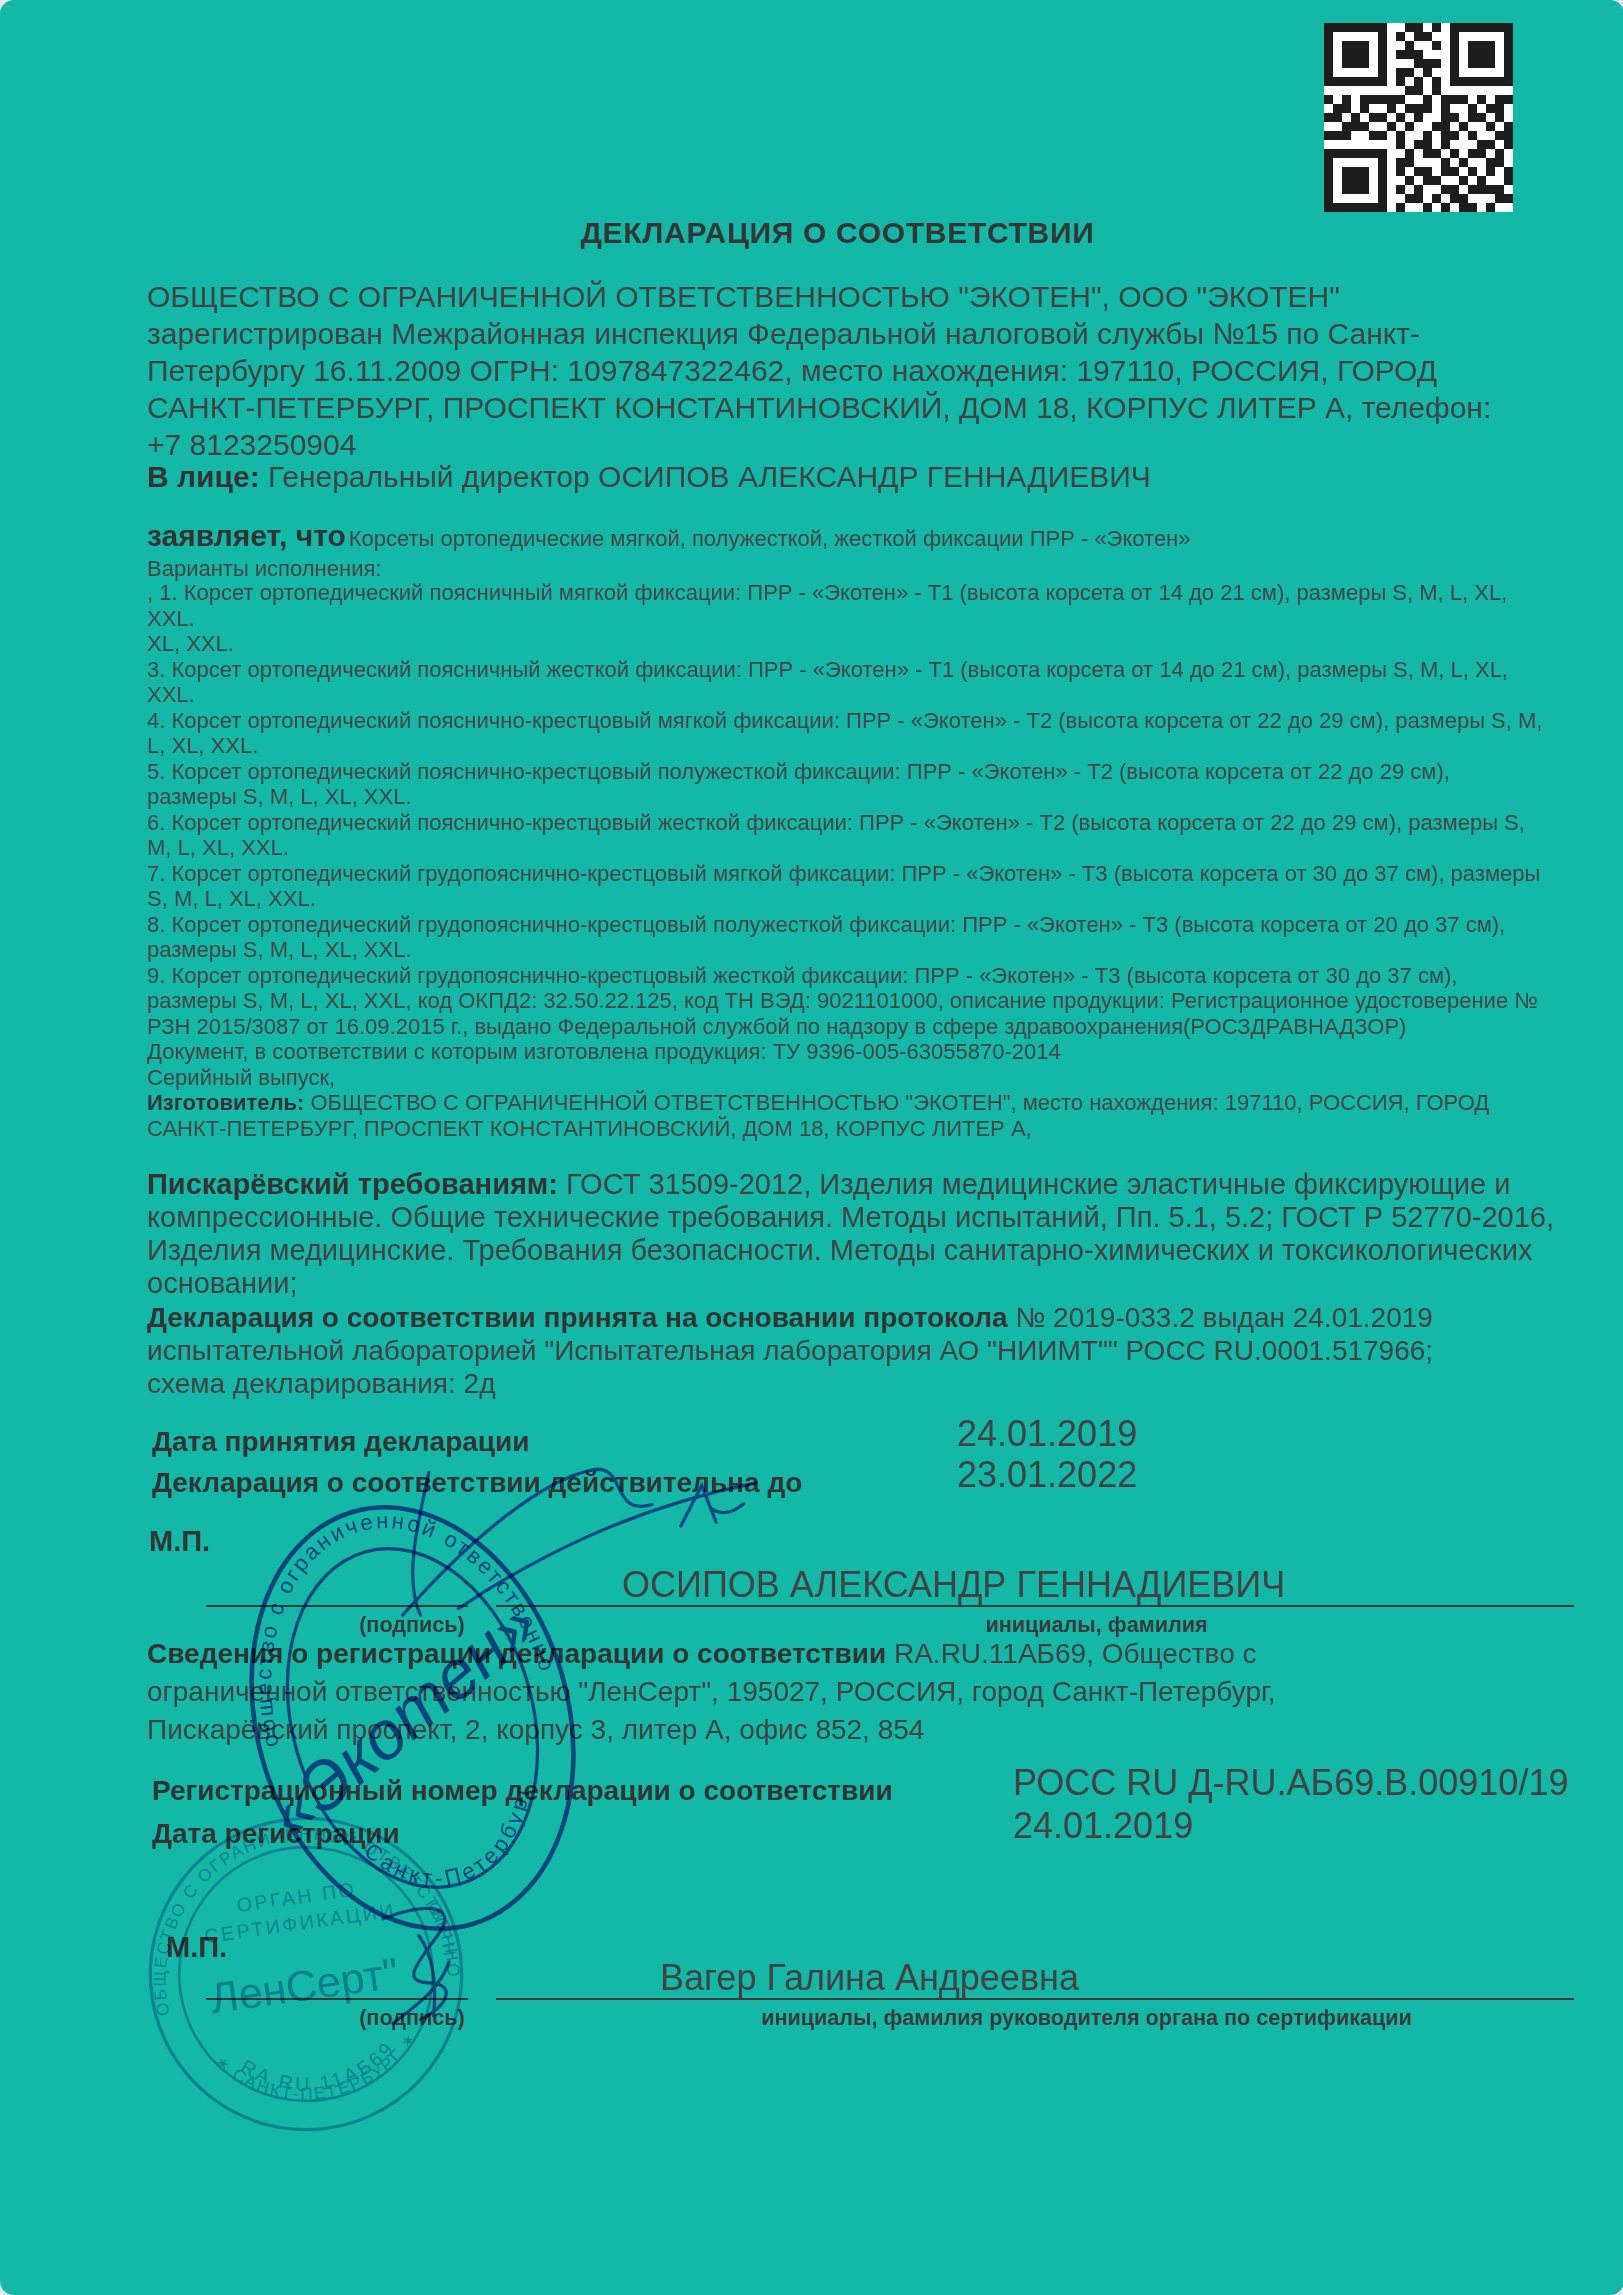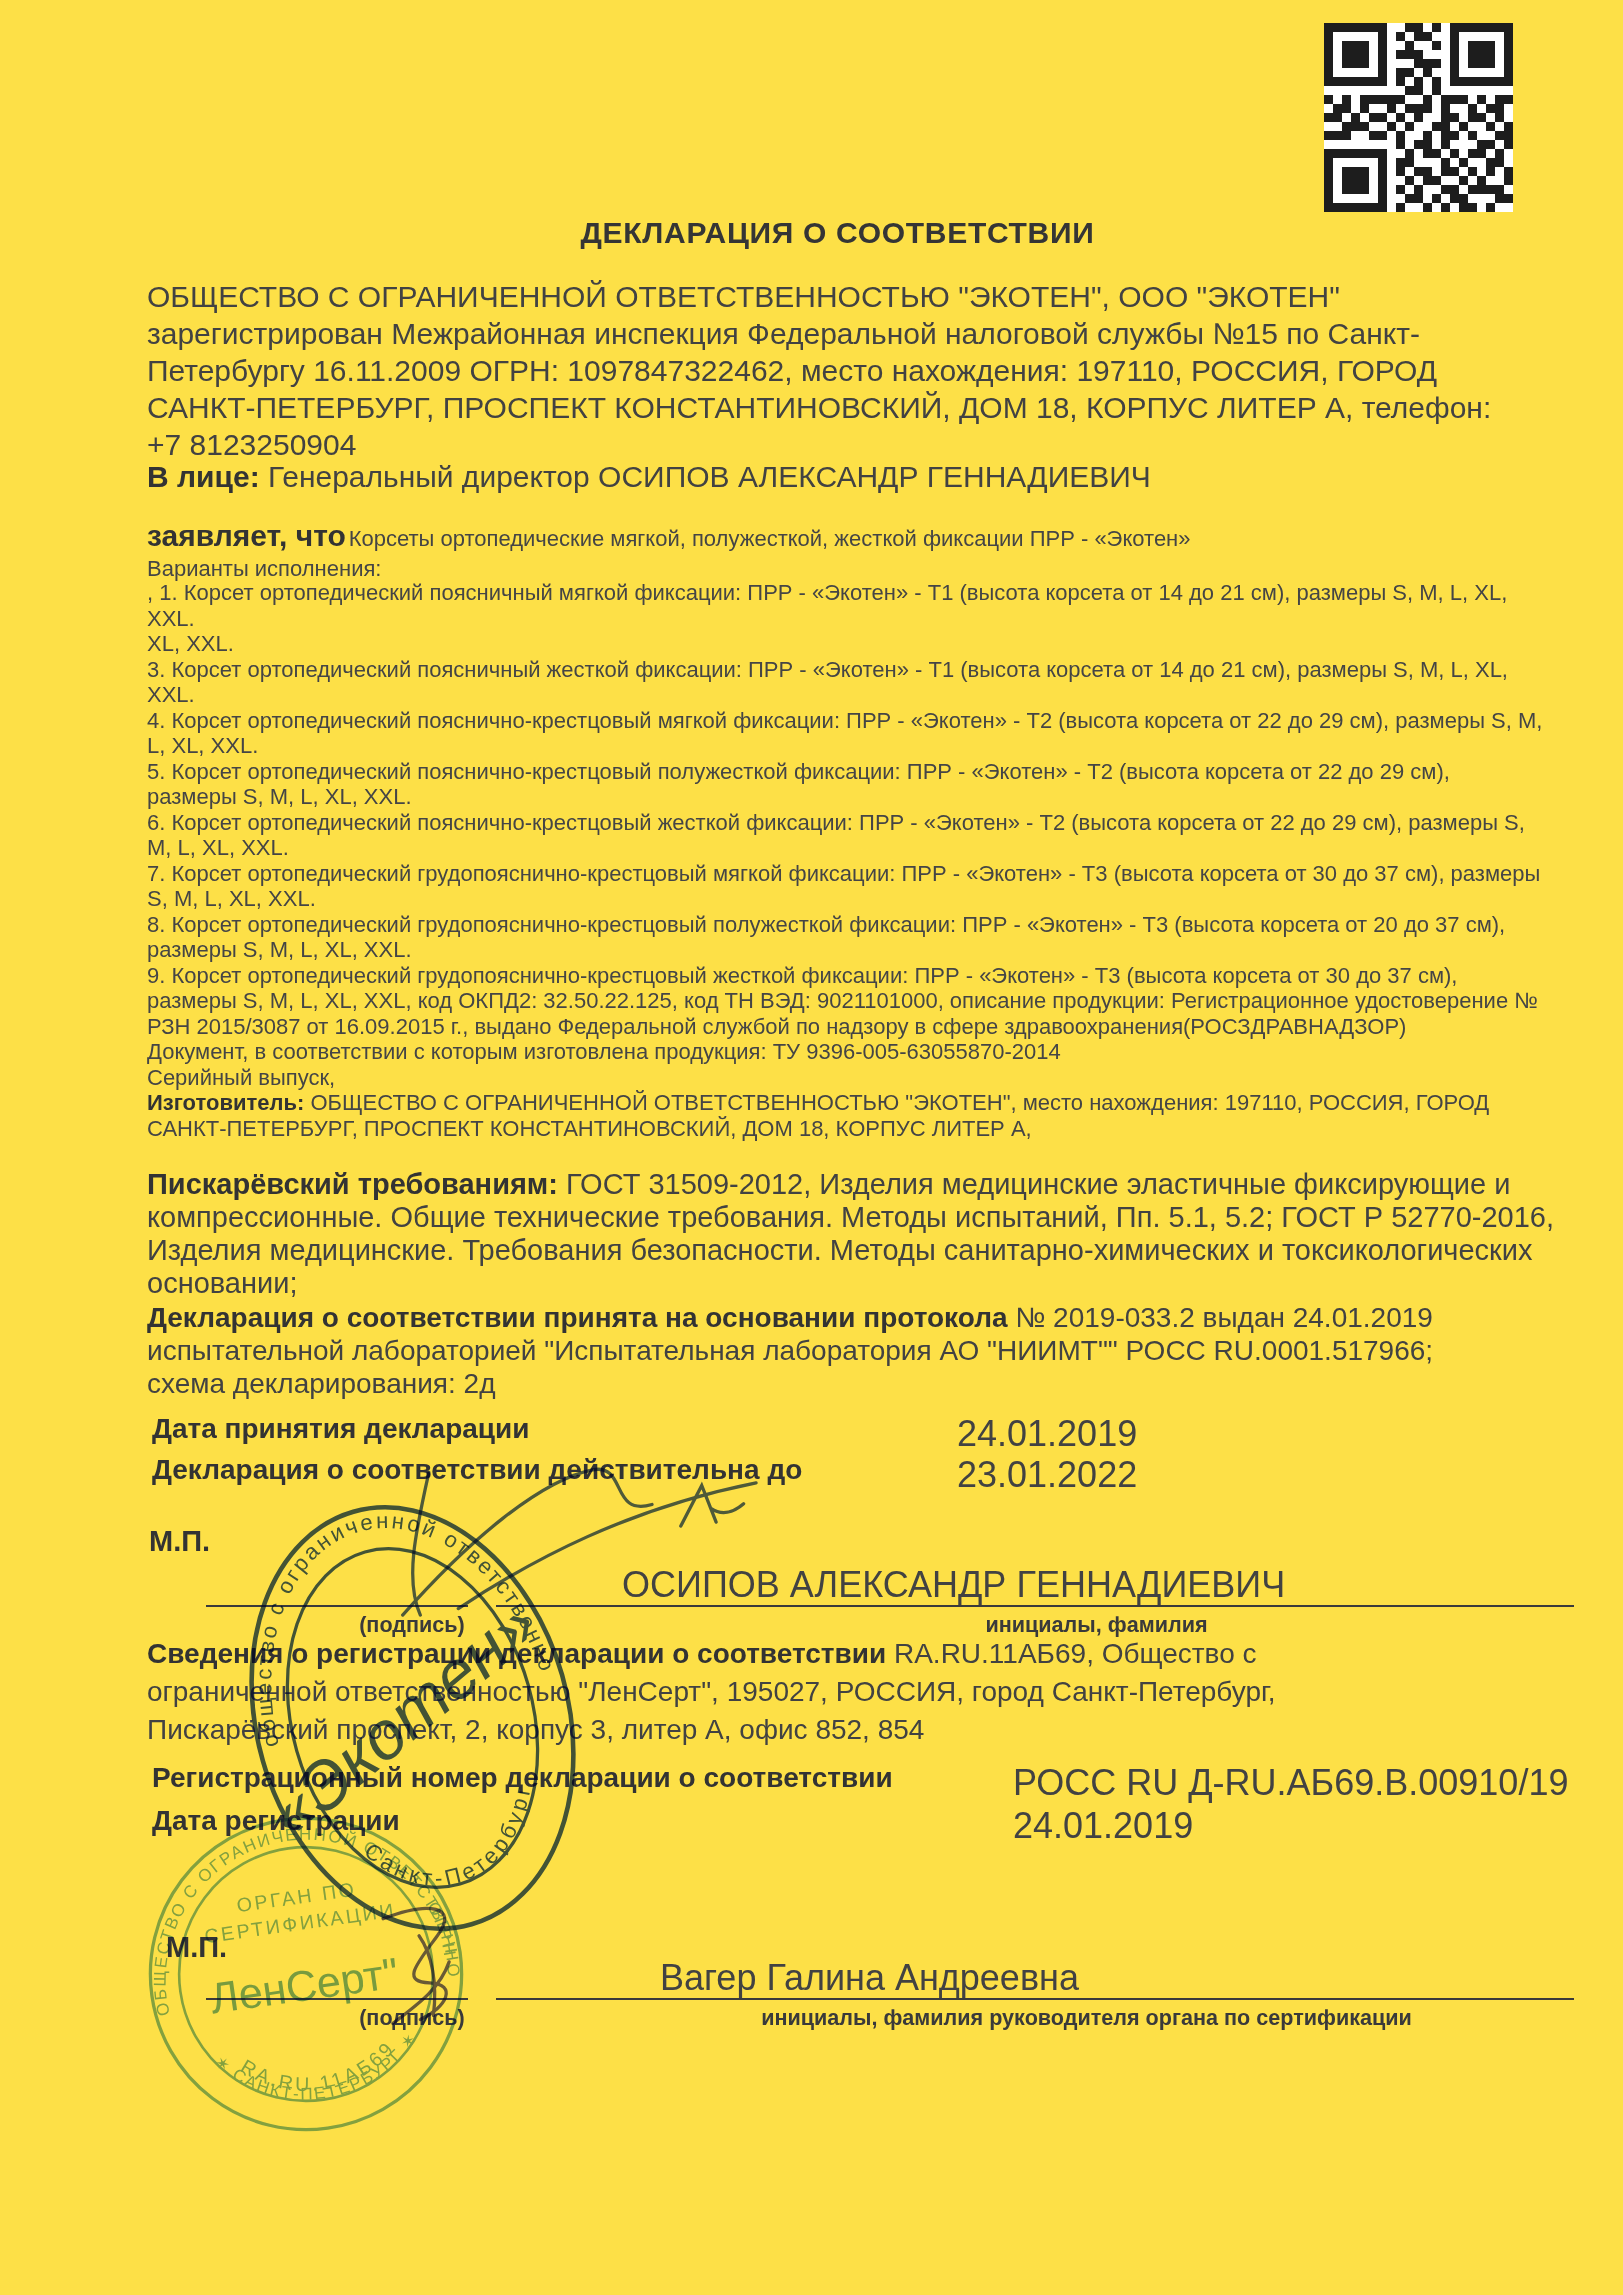--- a/index.html
+++ b/index.html
@@ -1,27 +1,27 @@
 <!DOCTYPE html>
 <html style="font-size:10.5px"><head>
 <meta charset="utf-8">
 <style>
   html,body{margin:0;padding:0;background:#e8e8e8;}
-  #page{position:relative;width:1624px;height:2295px;background:#fde047;overflow:hidden;
-        font-family:"Liberation Sans", sans-serif;color:#3d3d3d;}
+  #page{position:relative;width:1624px;height:2295px;background:#14b8a6;overflow:hidden;
+        font-family:"Liberation Sans", sans-serif;color:#3d3d3d;border-radius:14px;}
   .abs{position:absolute;white-space:nowrap;}
   .title{font-size:30px;font-weight:bold;color:#353535;letter-spacing:0.7px;}
   .big{font-size:30px;line-height:37px;color:#424242;}
   .med{font-size:28px;line-height:33px;color:#424242;}
   .small{font-size:22px;line-height:25.5px;color:#454545;}
   .b{font-weight:bold;color:#333333;}
   .rule{position:absolute;border-top:2.6px solid #3a3a3a;height:0;}
   .caption{font-size:21.6px;font-weight:bold;color:#3a3a3a;text-align:center;}
   .val{font-size:36px;color:#424242;}
-  .lbl{font-size:28px;font-weight:bold;color:#333333;}
+  .lbl{font-size:28px;font-weight:bold;color:#333333;margin-top:13px;}
   #qr{position:absolute;left:1324px;top:23px;display:grid;grid-template-columns:repeat(21,9px);
       grid-auto-rows:9px;}
   #qr .m1{background:#1d1d1d;} #qr .m0{background:#ffffff;}
   svg{position:absolute;pointer-events:none;}
   .stamp{mix-blend-mode:multiply;opacity:0.9;}
   text{font-family:"Liberation Sans", sans-serif;}
 </style>
 </head>
 <body>
 

